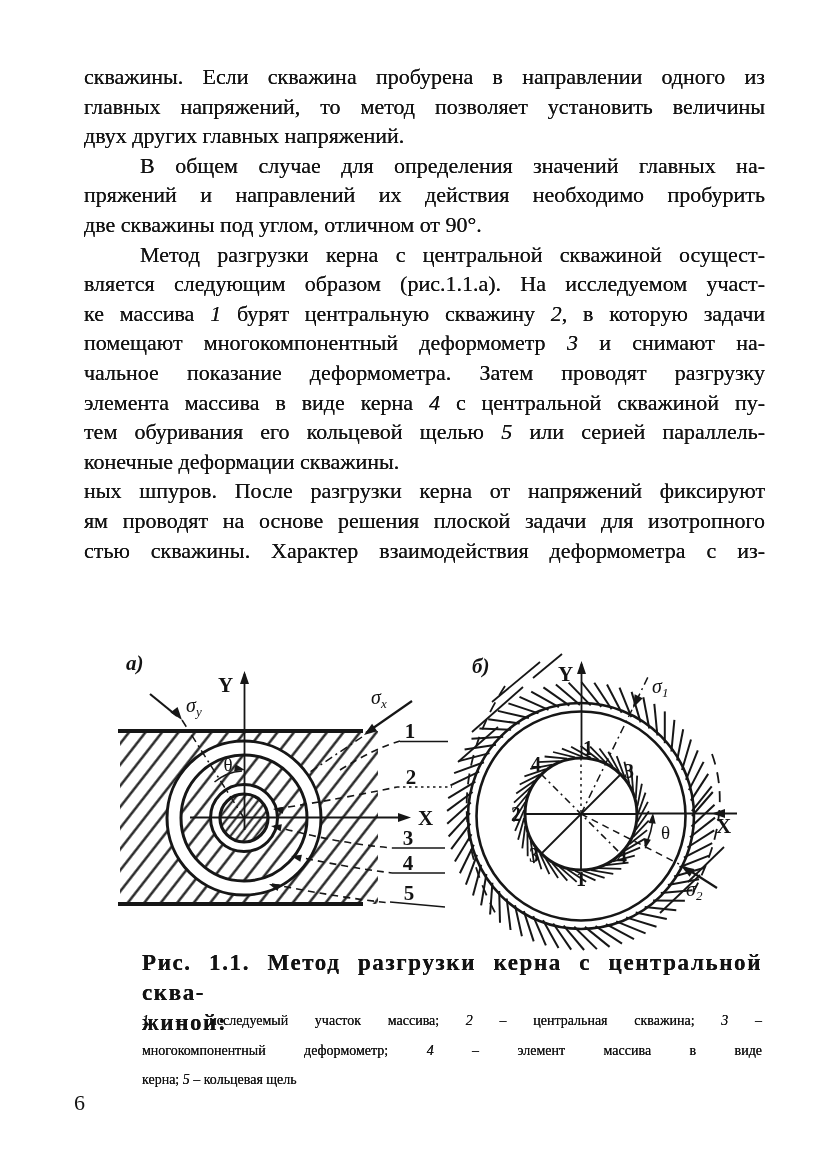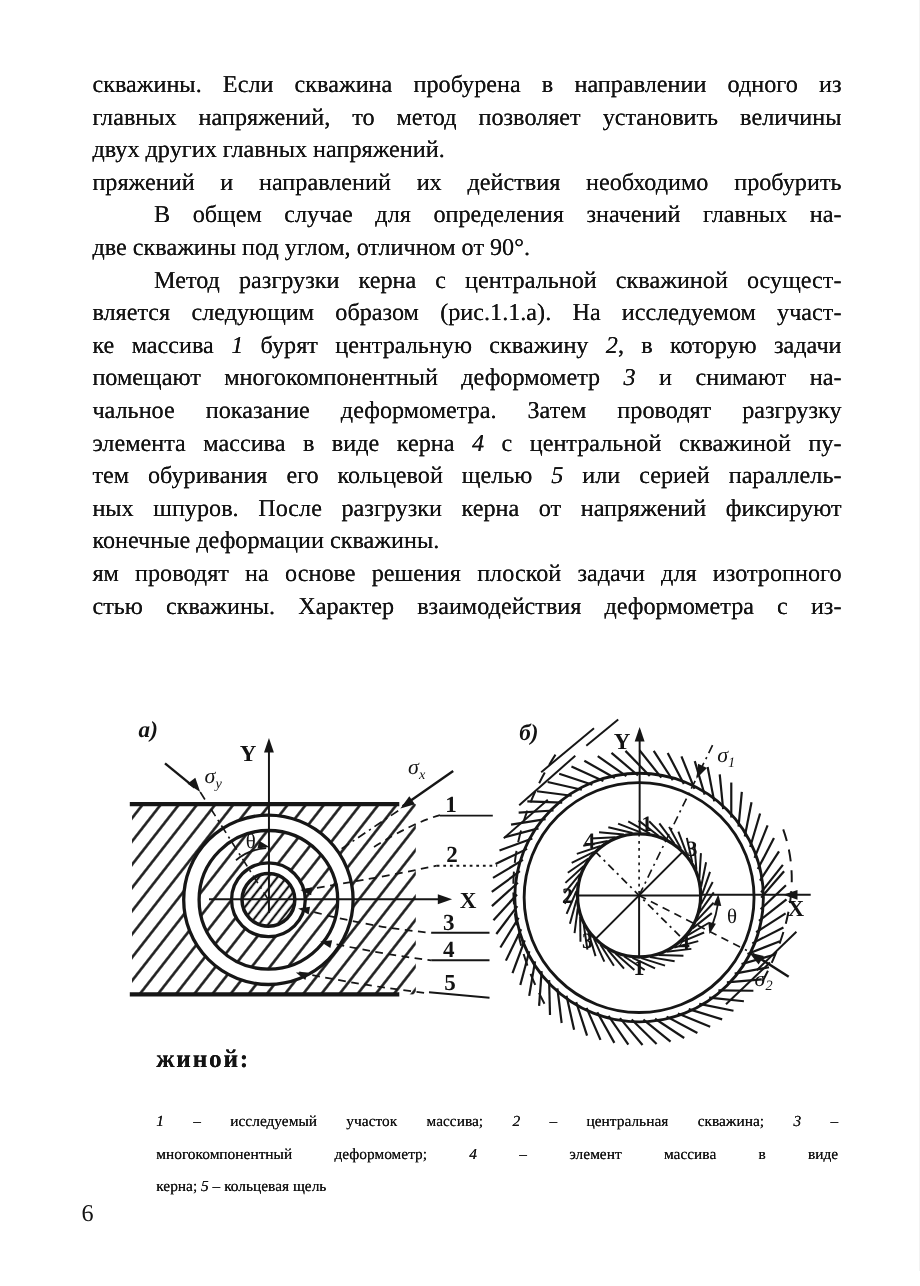--- a/index.html
+++ b/index.html
@@ -36,32 +36,32 @@
 </style>
 </head>
 <body>
 
 <div id="page">
 
   <div id="bodytext">
     <div class="line">скважины. Если скважина пробурена в направлении одного из</div>
     <div class="line">главных напряжений, то метод позволяет установить величины</div>
     <div class="line lastline">двух других главных напряжений.</div>
+    <div class="line indent">В общем случае для определения значений главных на-</div>
     <div class="line">пряжений и направлений их действия необходимо пробурить</div>
-    <div class="line indent">В общем случае для определения значений главных на-</div>
     <div class="line lastline">две скважины под углом, отличном от 90°.</div>
     <div class="line indent">Метод разгрузки керна с центральной скважиной осущест-</div>
     <div class="line">вляется следующим образом (рис.1.1.а). На исследуемом участ-</div>
     <div class="line"><span>ке массива </span><span class="it">1</span><span> бурят центральную скважину </span><span class="it">2</span><span>, в которую задачи</span></div>
     <div class="line"><span>помещают многокомпонентный деформометр </span><span class="it">3</span><span> и снимают на-</span></div>
     <div class="line">чальное показание деформометра. Затем проводят разгрузку</div>
     <div class="line"><span>элемента массива в виде керна </span><span class="it">4</span><span> с центральной скважиной пу-</span></div>
     <div class="line"><span>тем обуривания его кольцевой щелью </span><span class="it">5</span><span> или серией параллель-</span></div>
+    <div class="line lastline">конечные деформации скважины.</div>
     <div class="line">ных шпуров. После разгрузки керна от напряжений фиксируют</div>
-    <div class="line lastline">конечные деформации скважины.</div>
     <div class="line">ям проводят на основе решения плоской задачи для изотропного</div>
     <div class="line">стью скважины. Характер взаимодействия деформометра с из-</div>
   </div>
 
   <svg id="fig" viewBox="0 0 836 1169" xmlns="http://www.w3.org/2000/svg">
     <defs>
       <pattern id="hA" width="11" height="13" patternUnits="userSpaceOnUse" patternTransform="rotate(-52)">
         <line x1="0" y1="6.5" x2="11" y2="6.5" stroke="#161616" stroke-width="2.3"></line>
       </pattern>
       <pattern id="hA2" width="11" height="6.6" patternUnits="userSpaceOnUse" patternTransform="rotate(-52)">
@@ -285,20 +285,21 @@
       <text class="numb" x="536" y="771" text-anchor="middle">4</text>
       <text class="numb" x="629" y="778" text-anchor="middle">3</text>
       <text class="numb" x="516" y="821" text-anchor="middle">2</text>
       <text class="numb" x="534" y="862" text-anchor="middle">3</text>
       <text class="numb" x="622" y="864" text-anchor="middle">4</text>
       <text class="numb" x="581" y="886" text-anchor="middle">1</text>
     </g>
   </svg>
 
   <div id="captitle">
+    <div class="line">Рис. 1.1. Метод разгрузки керна с центральной сква-</div>
     <div class="line lastline">жиной:</div>
   </div>
   <div id="caplegend">
     <div class="line"><span class="it">1</span><span> – исследуемый участок массива; </span><span class="it">2</span><span> – центральная скважина; </span><span class="it">3</span><span> –</span></div>
     <div class="line"><span>многокомпонентный деформометр; </span><span class="it">4</span><span> – элемент массива в виде</span></div>
     <div class="line lastline"><span>керна; </span><span class="it">5</span><span> – кольцевая щель</span></div>
   </div>
 
   <div id="pagenum">6</div>
 </div>

